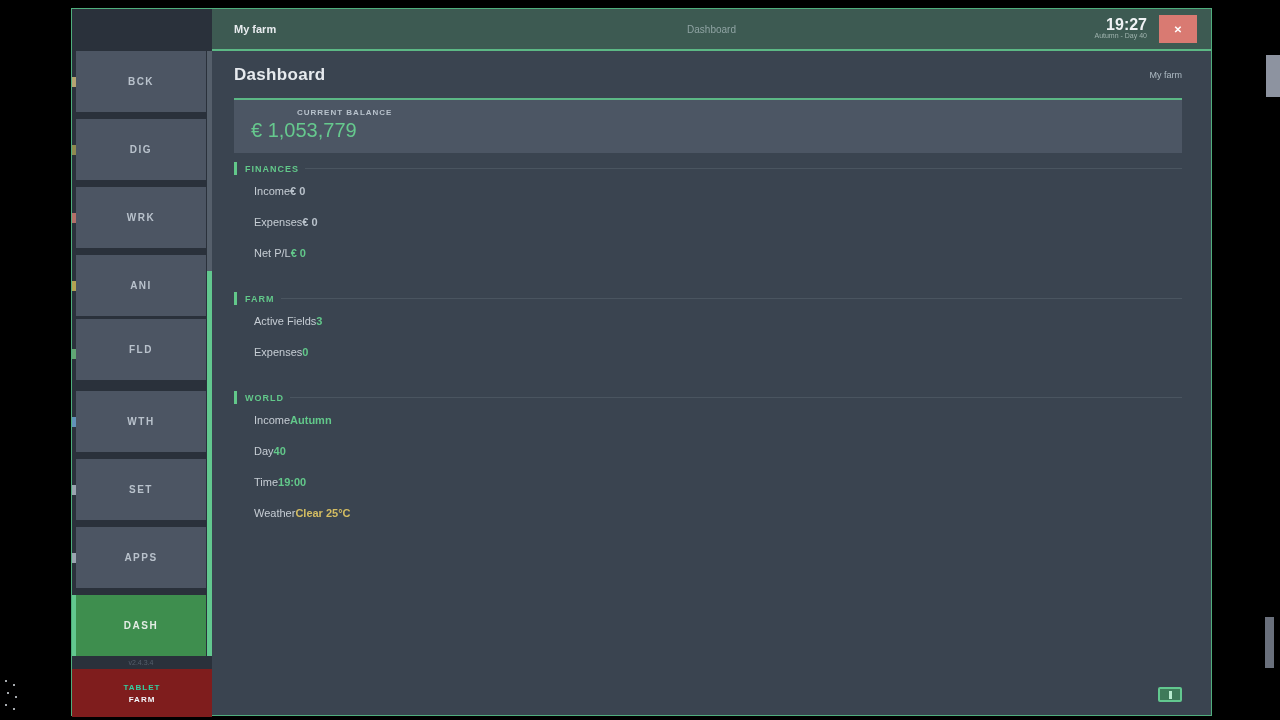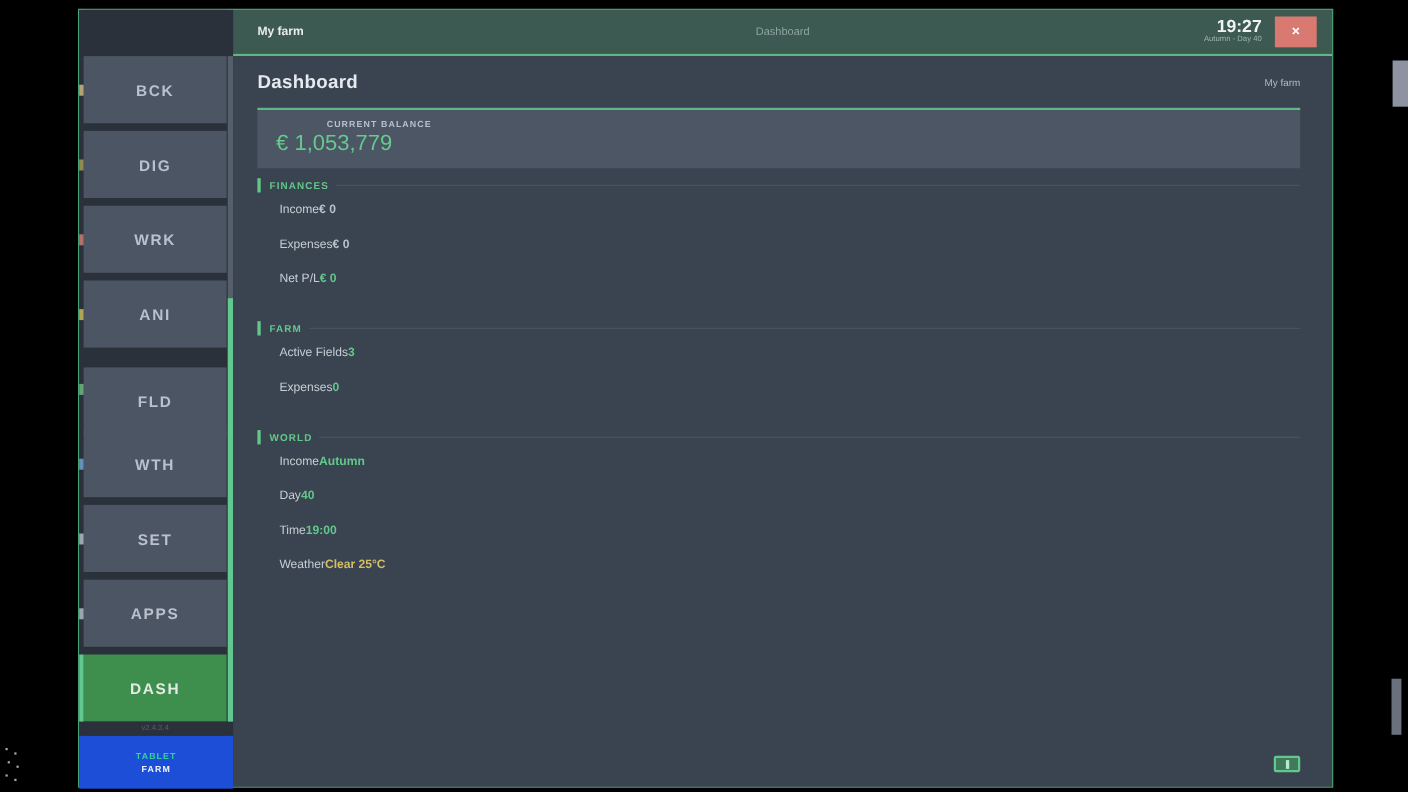--- a/index.html
+++ b/index.html
@@ -9,29 +9,29 @@
 
   
   .tablet { position:absolute; left:71px; top:8px; width:1141px; height:708px;
             border:1px solid #4fae7d; background:#2a313b; display:flex; }
 
   
   .sidebar { position:relative; width:140px; height:100%; background:#2a313b; flex:0 0 140px; }
   .sb-top { position:absolute; left:4px; top:0; width:130px; height:42px; background:#2a313b; }
   .sb-btn { position:absolute; left:4px; width:130px; height:61px; background:#4c5563;
             display:flex; align-items:center; justify-content:center;
-            color:#b9c2cc; font-size:14px; font-weight:bold; letter-spacing:1.5px; cursor:pointer; }
+            color:#b9c2cc; font-size:10px; font-weight:bold; letter-spacing:1.5px; cursor:pointer; }
   .sb-btn.active { background:#3e8e4e; color:#e3ece4; }
   .sb-mark { position:absolute; left:0; width:4px; height:10px; }
   .sb-mark.tall { height:61px; }
   .sb-scroll-track { position:absolute; right:0; top:42px; width:5px; height:220px; background:#555f6b; }
   .sb-scroll-thumb { position:absolute; right:0; top:262px; width:5px; height:385px; background:#62c88f; }
   .sb-version { position:absolute; left:4px; top:647px; width:130px; height:13px; background:#2a313b;
                 color:#555f6c; font-size:7px; text-align:center; line-height:13px; }
-  .sb-footer { position:absolute; left:0; top:660px; width:140px; height:48px; background:#1d4ed8;
+  .sb-footer { position:absolute; left:0; top:660px; width:140px; height:48px; background:#7f1d1d;
                display:flex; flex-direction:column; align-items:center; justify-content:center; gap:3px; }
   .sb-footer .l1 { color:#35d0a0; font-size:8px; letter-spacing:1px; font-weight:bold; }
   .sb-footer .l2 { color:#f2f6fa; font-size:8px; letter-spacing:1px; font-weight:bold; }
 
   
   .main { position:relative; flex:1; height:100%; display:flex; flex-direction:column; }
   .titlebar { height:42px; background:#3d5a52; border-bottom:2px solid #5cb885;
               display:flex; align-items:center; position:relative; }
   .titlebar .farm { margin-left:22px; color:#e8ecef; font-size:11px; font-weight:bold; }
   .titlebar .center { position:absolute; left:0; right:0; text-align:center;
@@ -99,21 +99,21 @@
 
   <div class="tablet">
 
     <div class="sidebar">
       <div class="sb-top"></div>
 
       <div class="sb-btn" style="top:42px">BCK</div>
       <div class="sb-btn" style="top:110px">DIG</div>
       <div class="sb-btn" style="top:178px">WRK</div>
       <div class="sb-btn" style="top:246px">ANI</div>
-      <div class="sb-btn" style="top:325px">FLD</div>
+      <div class="sb-btn" style="top:310px">FLD</div>
       <div class="sb-btn" style="top:382px">WTH</div>
       <div class="sb-btn" style="top:450px">SET</div>
       <div class="sb-btn" style="top:518px">APPS</div>
       <div class="sb-btn active" style="top:586px">DASH</div>
 
       <span class="sb-mark" style="top: 68px; background: rgb(181, 164, 114);"></span>
       <span class="sb-mark" style="top: 136px; background: rgb(143, 138, 79);"></span>
       <span class="sb-mark" style="top: 204px; background: rgb(179, 112, 104);"></span>
       <span class="sb-mark" style="top: 272px; background: rgb(179, 163, 82);"></span>
       <span class="sb-mark" style="top: 340px; background: rgb(98, 165, 116);"></span>

